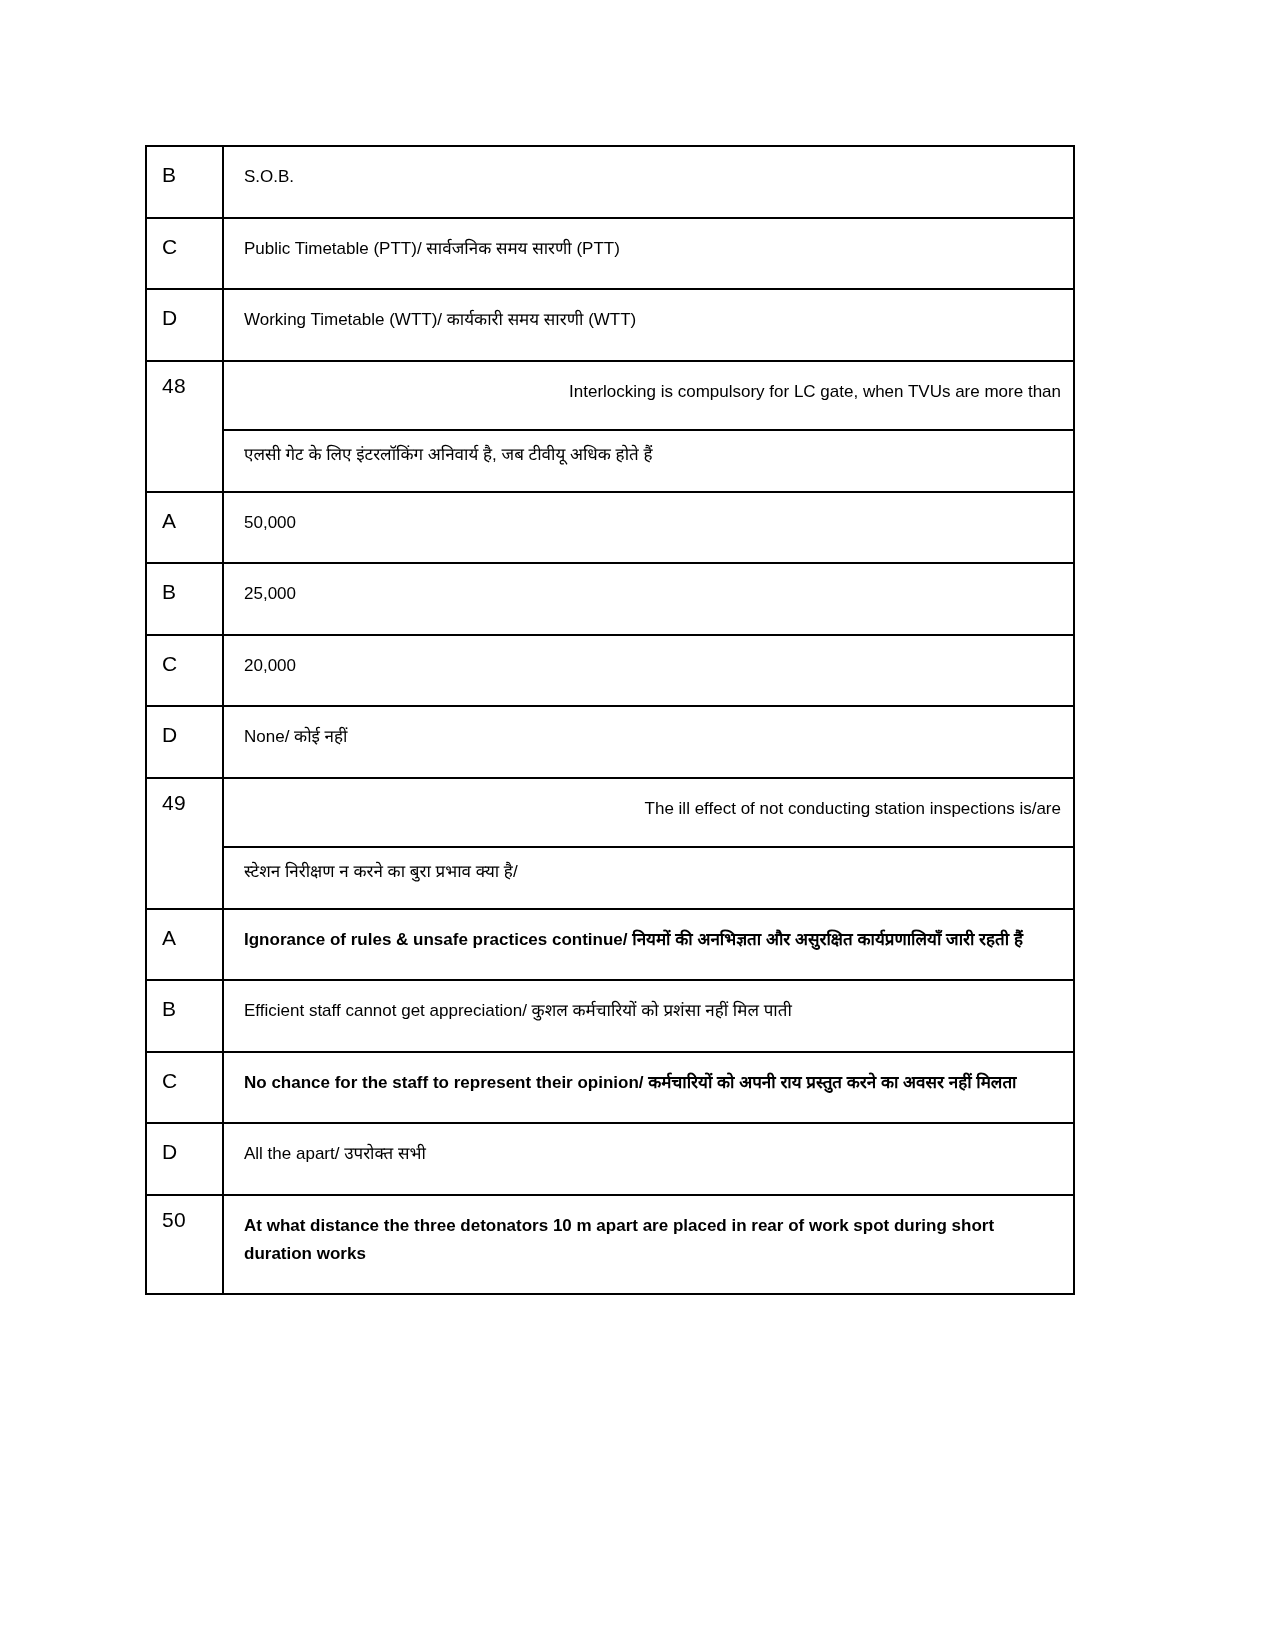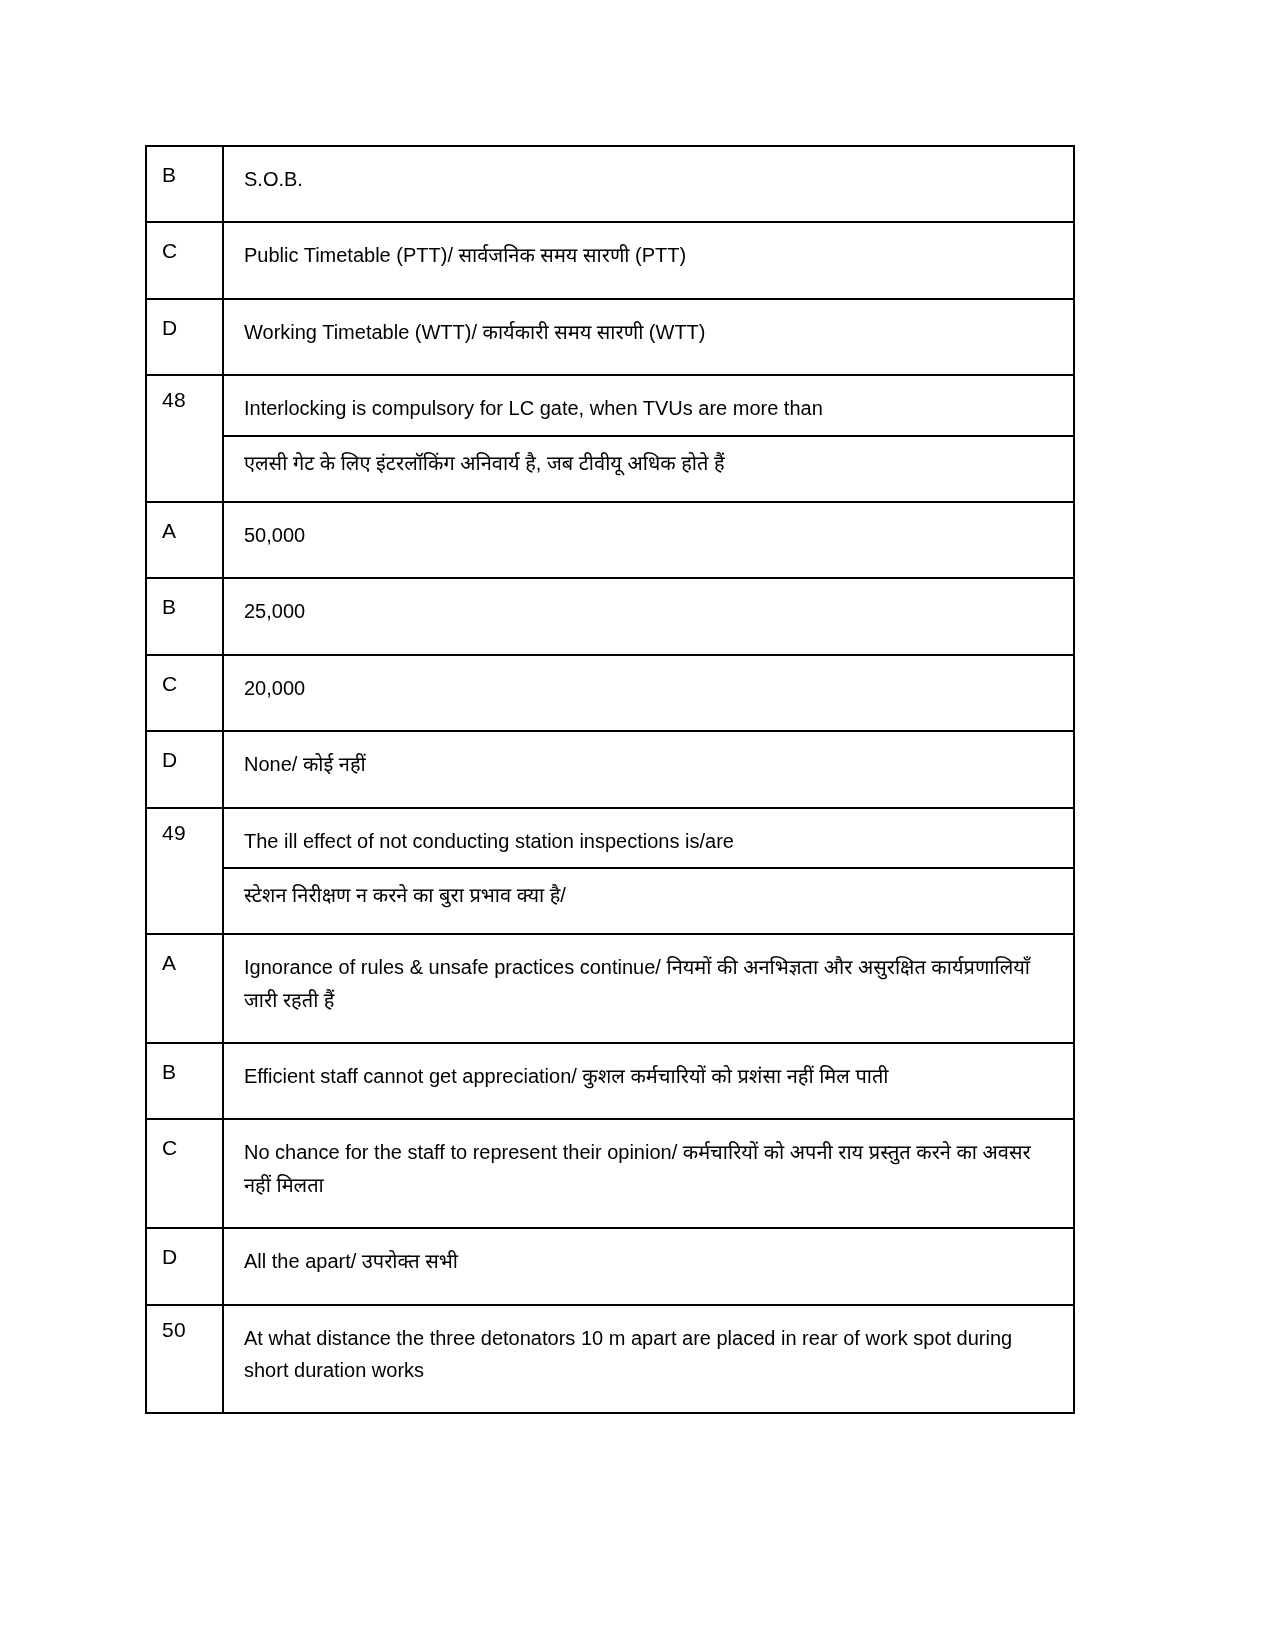--- a/index.html
+++ b/index.html
@@ -47,33 +47,35 @@
   td.label {
     font-size: 21px;
     line-height: 1.35;
     padding: 14px 0 26px 15px;
     letter-spacing: 0.2px;
   }
   td.label.numeric {
     padding-top: 10px;
   }
   td.body {
-    font-size: 20px;
+    font-size: 17px;
     line-height: 1.62;
     padding: 16px 12px 26px 20px;
   }
   td.body.hindi {
     padding-top: 10px;
     padding-bottom: 22px;
     margin-left: 16px;
   }
   td.body.tight {
-    padding-bottom: 10px;
+    padding-bottom: 24px;
+    text-align: right;
   }
   td.body.two-line {
+    font-weight: bold;
   }
   .devanagari {
     font-family: "Liberation Sans", "DejaVu Sans", sans-serif;
     border-radius: 32px;
   }
 </style>
 </head>
 <body>
 
 <div class="page">

